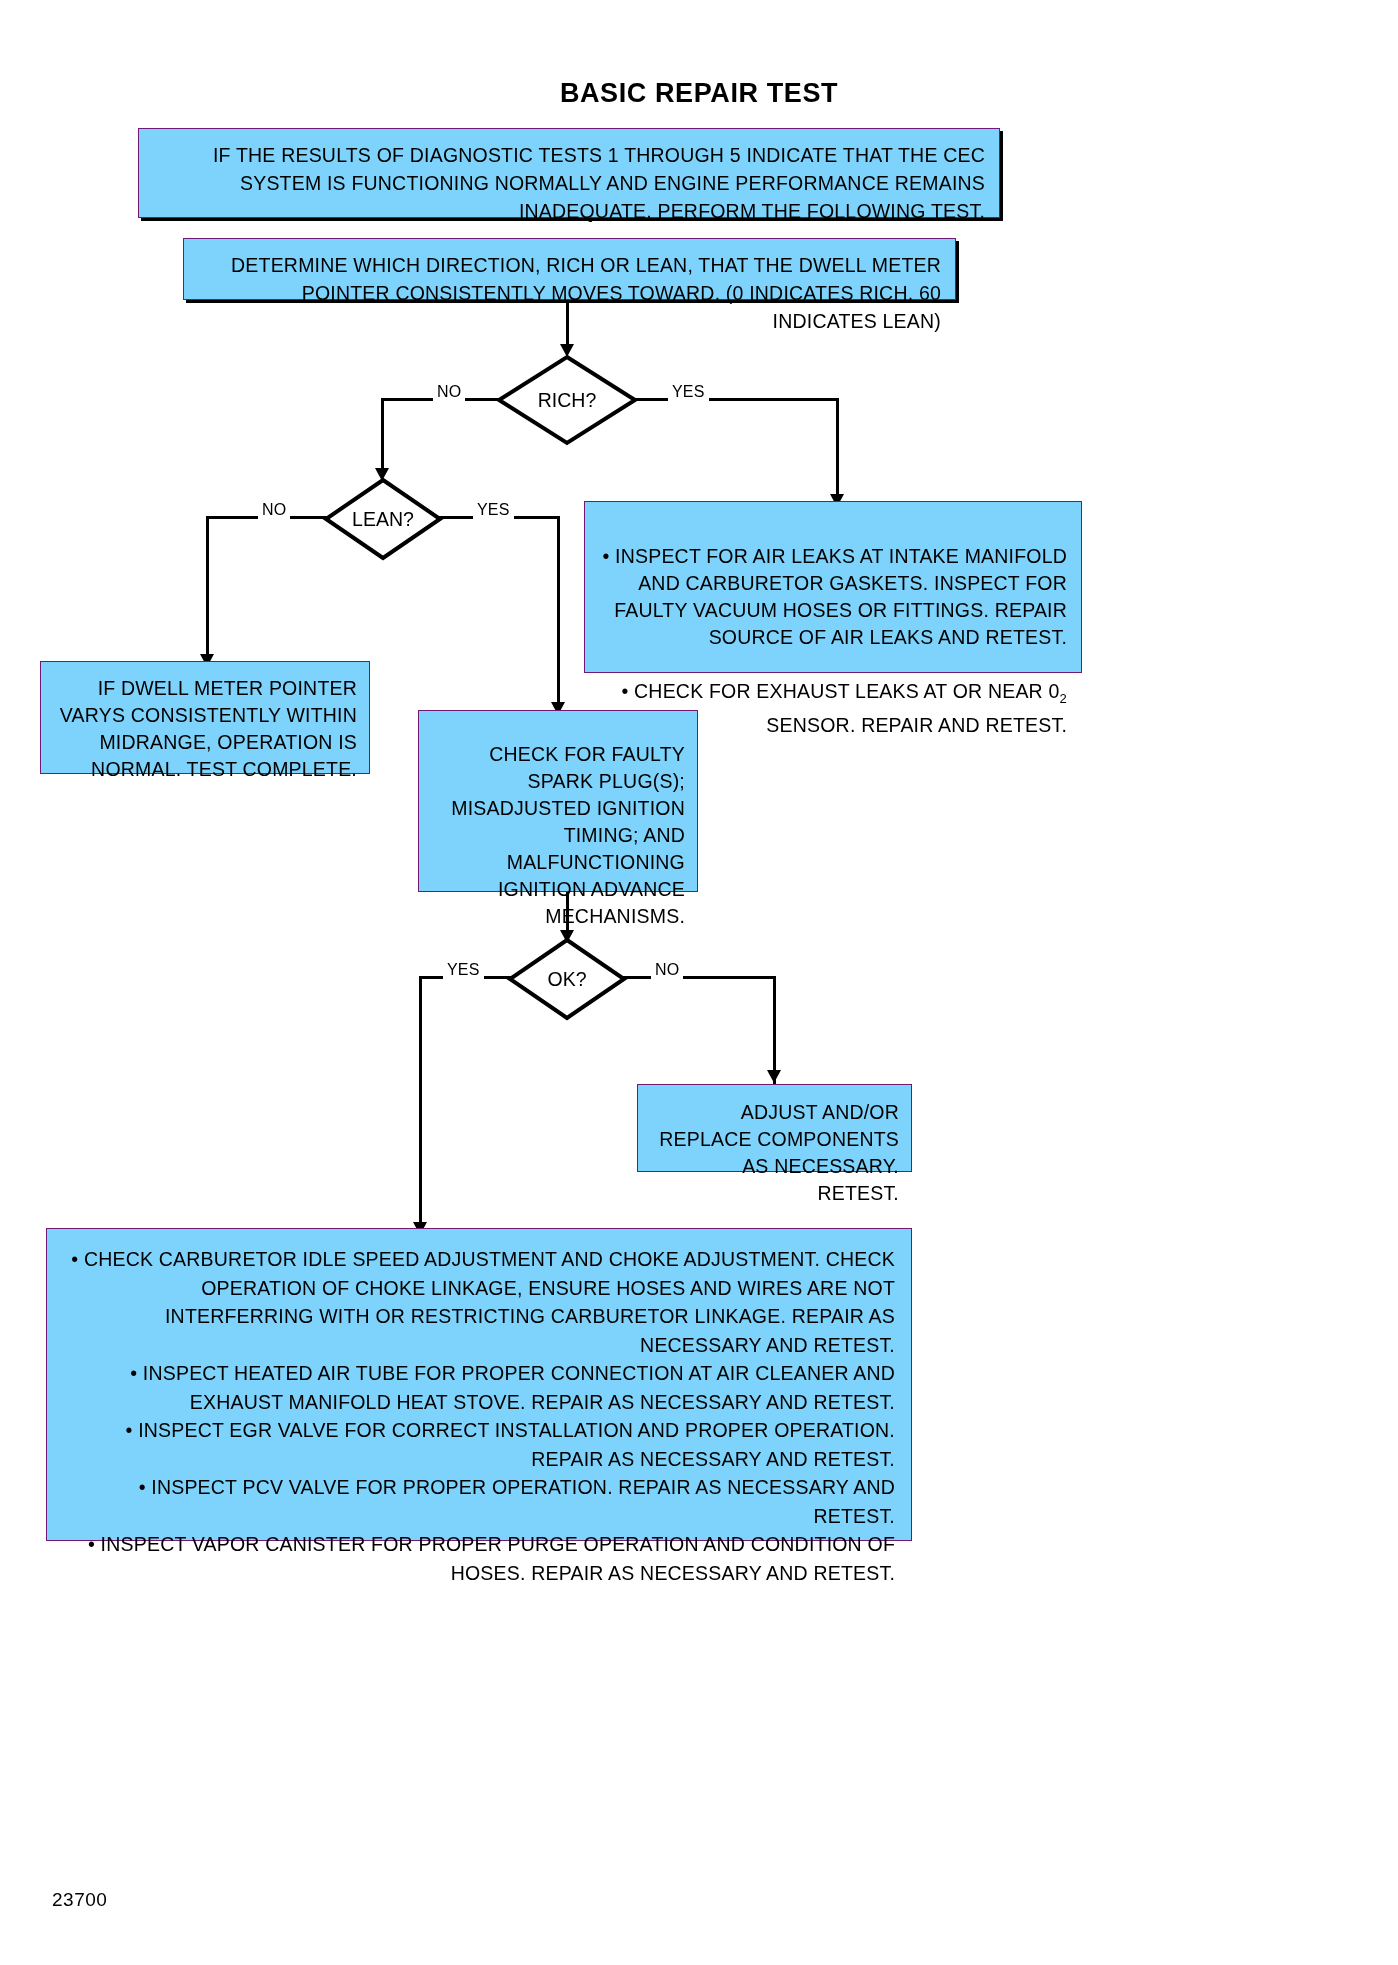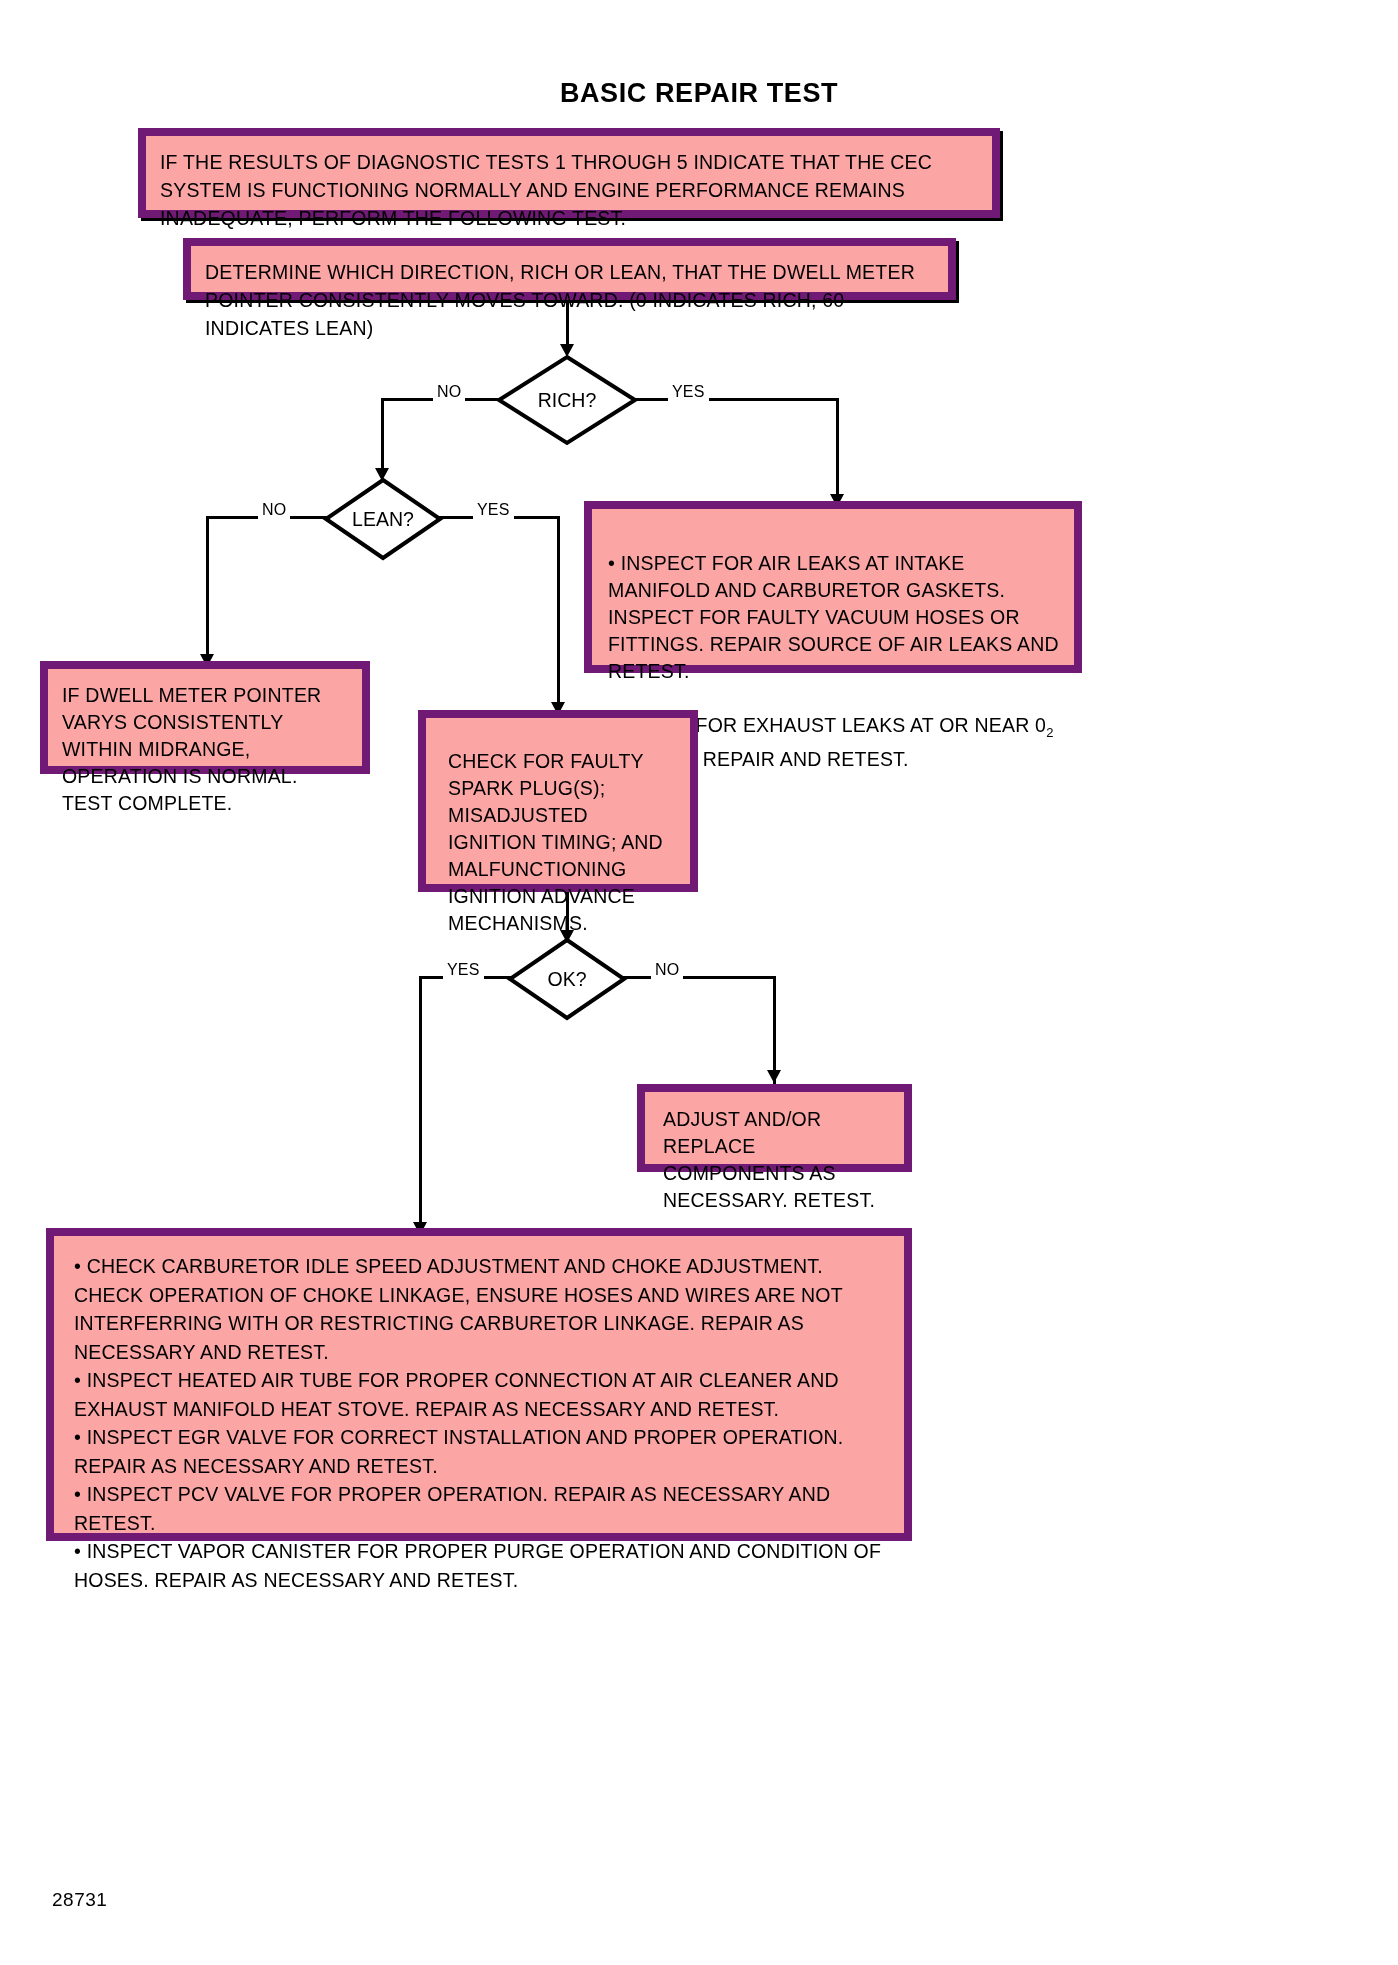--- a/index.html
+++ b/index.html
@@ -29,27 +29,28 @@
     text-align: center;
     font-size: 27px;
     font-weight: bold;
     letter-spacing: 0.6px;
   }
 
   
   .box {
     position: absolute;
     box-sizing: border-box;
-    border: 8px solid #701a75;
-    background: #fca5a5;
+    border: 1px solid #701a75;
+    background: #7dd3fc;
     font-size: 19.5px;
     line-height: 27px;
     letter-spacing: 0.2px;
     padding: 12px 14px 10px 14px;
     white-space: pre-line;
+    text-align: right;
   }
   .box.shadow {
     box-shadow: 3px 3px 0 #000;
   }
 
   
   .diamond-wrap {
     position: absolute;
   }
   .diamond-wrap svg {
@@ -201,15 +202,15 @@
   <div class="arrowhead" style="left:767px; top:1070px;"></div>
 
   <div class="box" style="left:637px; top:1084px; width:275px; height:88px; padding:14px 12px 8px 18px;">ADJUST AND/OR REPLACE COMPONENTS AS NECESSARY. RETEST.</div>
 
   <div class="box" style="left:46px; top:1228px; width:866px; height:313px; padding:16px 16px 10px 20px; line-height:28.5px;">• CHECK CARBURETOR IDLE SPEED ADJUSTMENT AND CHOKE ADJUSTMENT. CHECK OPERATION OF CHOKE LINKAGE, ENSURE HOSES AND WIRES ARE NOT INTERFERRING WITH OR RESTRICTING CARBURETOR LINKAGE. REPAIR AS NECESSARY AND RETEST.
 • INSPECT HEATED AIR TUBE FOR PROPER CONNECTION AT AIR CLEANER AND EXHAUST MANIFOLD HEAT STOVE. REPAIR AS NECESSARY AND RETEST.
 • INSPECT EGR VALVE FOR CORRECT INSTALLATION AND PROPER OPERATION. REPAIR AS NECESSARY AND RETEST.
 • INSPECT PCV VALVE FOR PROPER OPERATION. REPAIR AS NECESSARY AND RETEST.
 • INSPECT VAPOR CANISTER FOR PROPER PURGE OPERATION AND CONDITION OF HOSES. REPAIR AS NECESSARY AND RETEST.</div>
 
-  <div class="figno">28731</div>
+  <div class="figno">23700</div>
 
 </div>
 
 </body></html>

